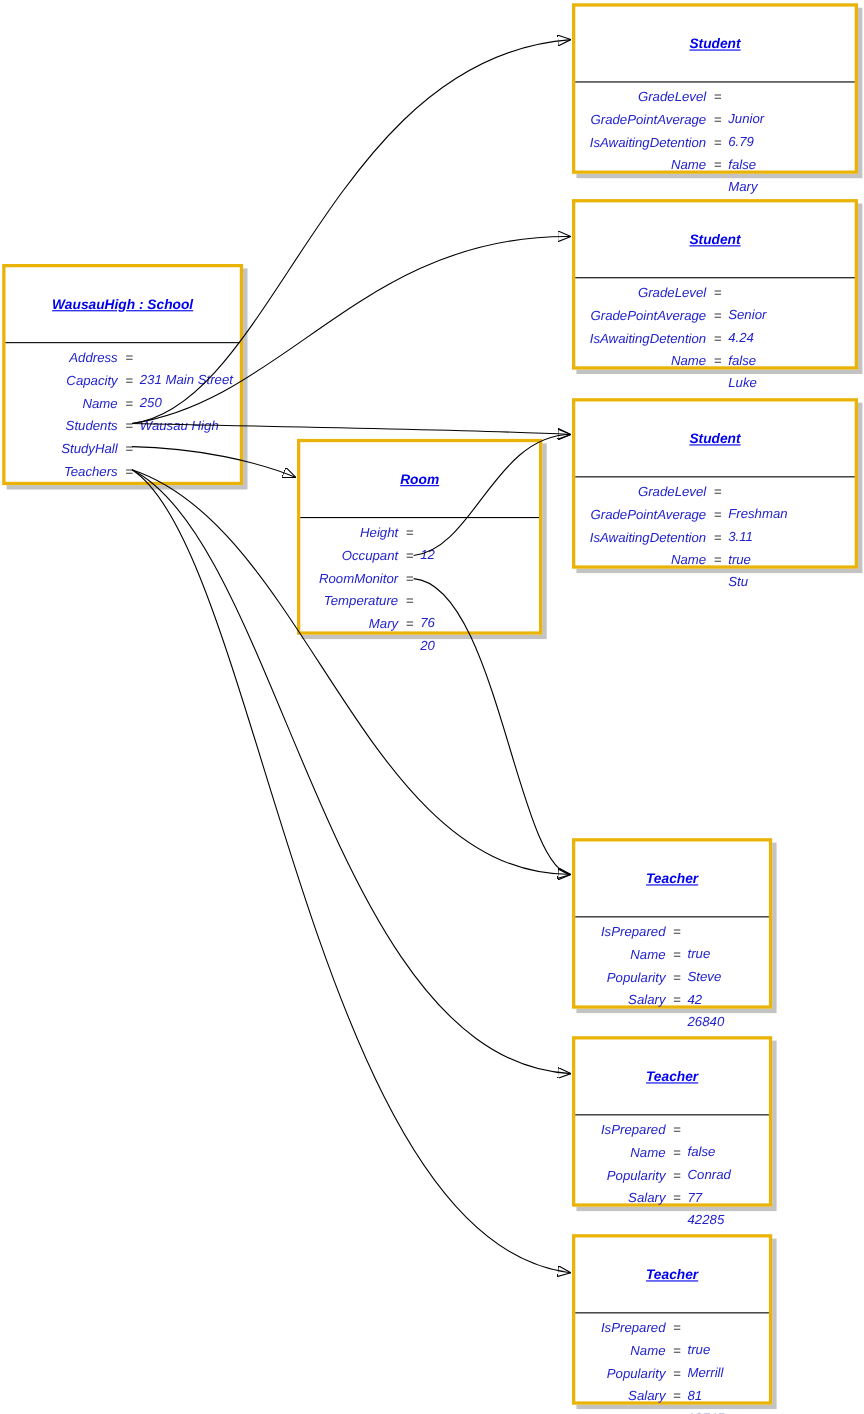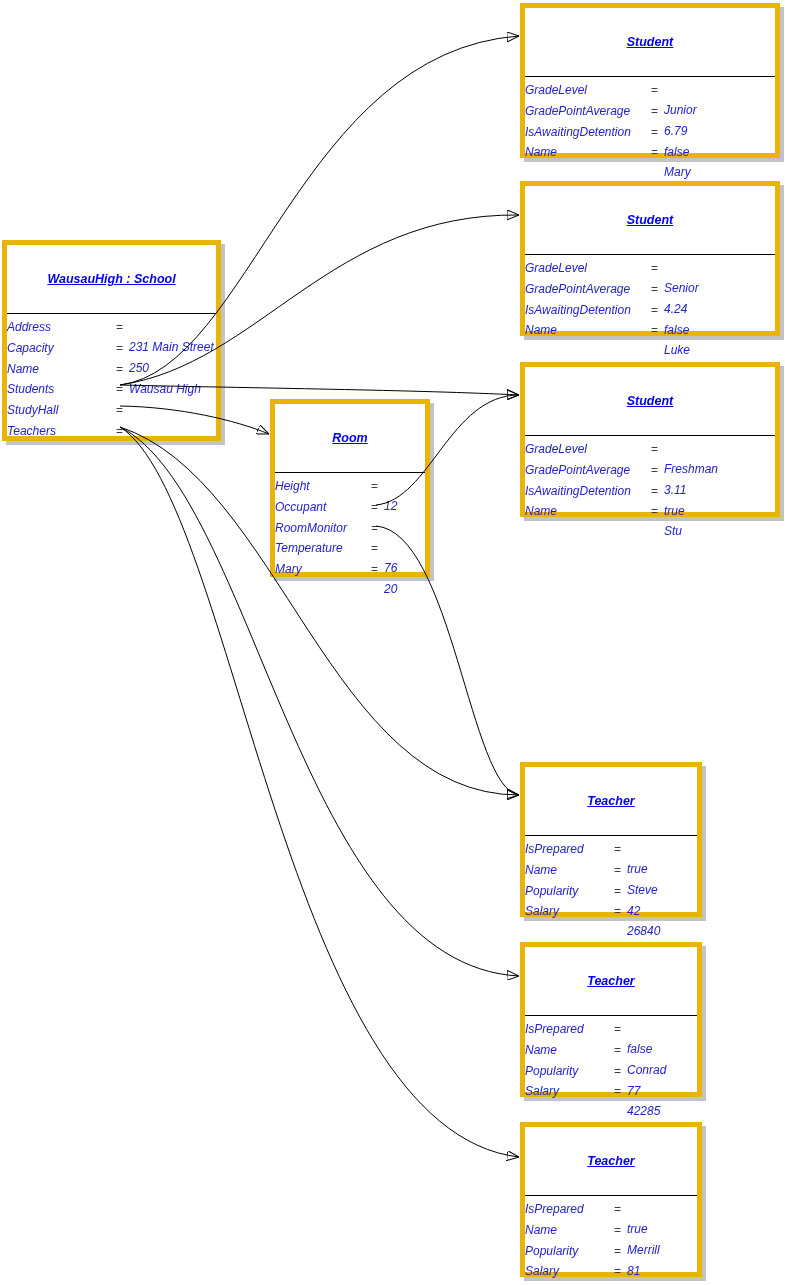--- a/index.html
+++ b/index.html
@@ -1,32 +1,32 @@
 <!DOCTYPE html>
 <html><head>
 <meta charset="utf-8">
 <style>
   html,body{margin:0;padding:0;background:#fff;}
   #canvas{position:relative;width:785px;height:1285px;background:#fff;overflow:hidden;
           font-family:"Liberation Sans",sans-serif;}
-  .box{position:absolute;box-sizing:border-box;background:#fff;border:5px solid #eab308;
+  .box{position:absolute;box-sizing:border-box;background:#fff;border:3px solid #eab308;
        box-shadow:4px 4px 0 #c3c3c3;z-index:1;}
   .titlebar{height:68px;border-bottom:1px solid #000;display:flex;align-items:center;justify-content:center;}
   .title{font-weight:bold;font-style:italic;font-size:12.5px;color:#0000ee;text-decoration:underline;}
   .props{padding-top:3px;}
   .prow{display:flex;height:20.7px;align-items:center;font-style:italic;font-size:12px;color:#2222cd;white-space:nowrap;}
-  .pname{display:inline-block;text-align:left;}
+  .pname{display:inline-block;text-align:right;}
   .peq{margin:0 6px 0 7px;font-style:normal;color:#3d3d3d;}
   .pval{text-align:left;margin-top:40px;}
   
   .b-school {left:2px;  top:240px;  width:219px;height:201px;}
   .b-mary   {left:520px;top:3px;    width:260px;height:155px;}
   .b-luke   {left:520px;top:181px;  width:260px;height:155px;}
   .b-stu    {left:520px;top:362px;  width:260px;height:155px;}
-  .b-room   {left:270px;top:399px;  width:160px;height:178px;}
+  .b-room   {left:270px;top:399px;  width:223px;height:178px;}
   .b-steve  {left:520px;top:762px;  width:182px;height:155px;}
   .b-conrad {left:520px;top:942px;  width:182px;height:155px;}
   .b-merrill{left:520px;top:1122px; width:182px;height:155px;}
   .b-school  .pname{width:102px;}
   .b-mary    .pname,.b-luke .pname,.b-stu .pname{width:119px;}
   .b-room    .pname{width:89px;}
   .b-steve   .pname,.b-conrad .pname,.b-merrill .pname{width:82px;}
   #wires{position:absolute;left:0;top:0;z-index:3;pointer-events:none;}
   #wires path{stroke:#000;stroke-width:1;fill:none;}
 </style>

